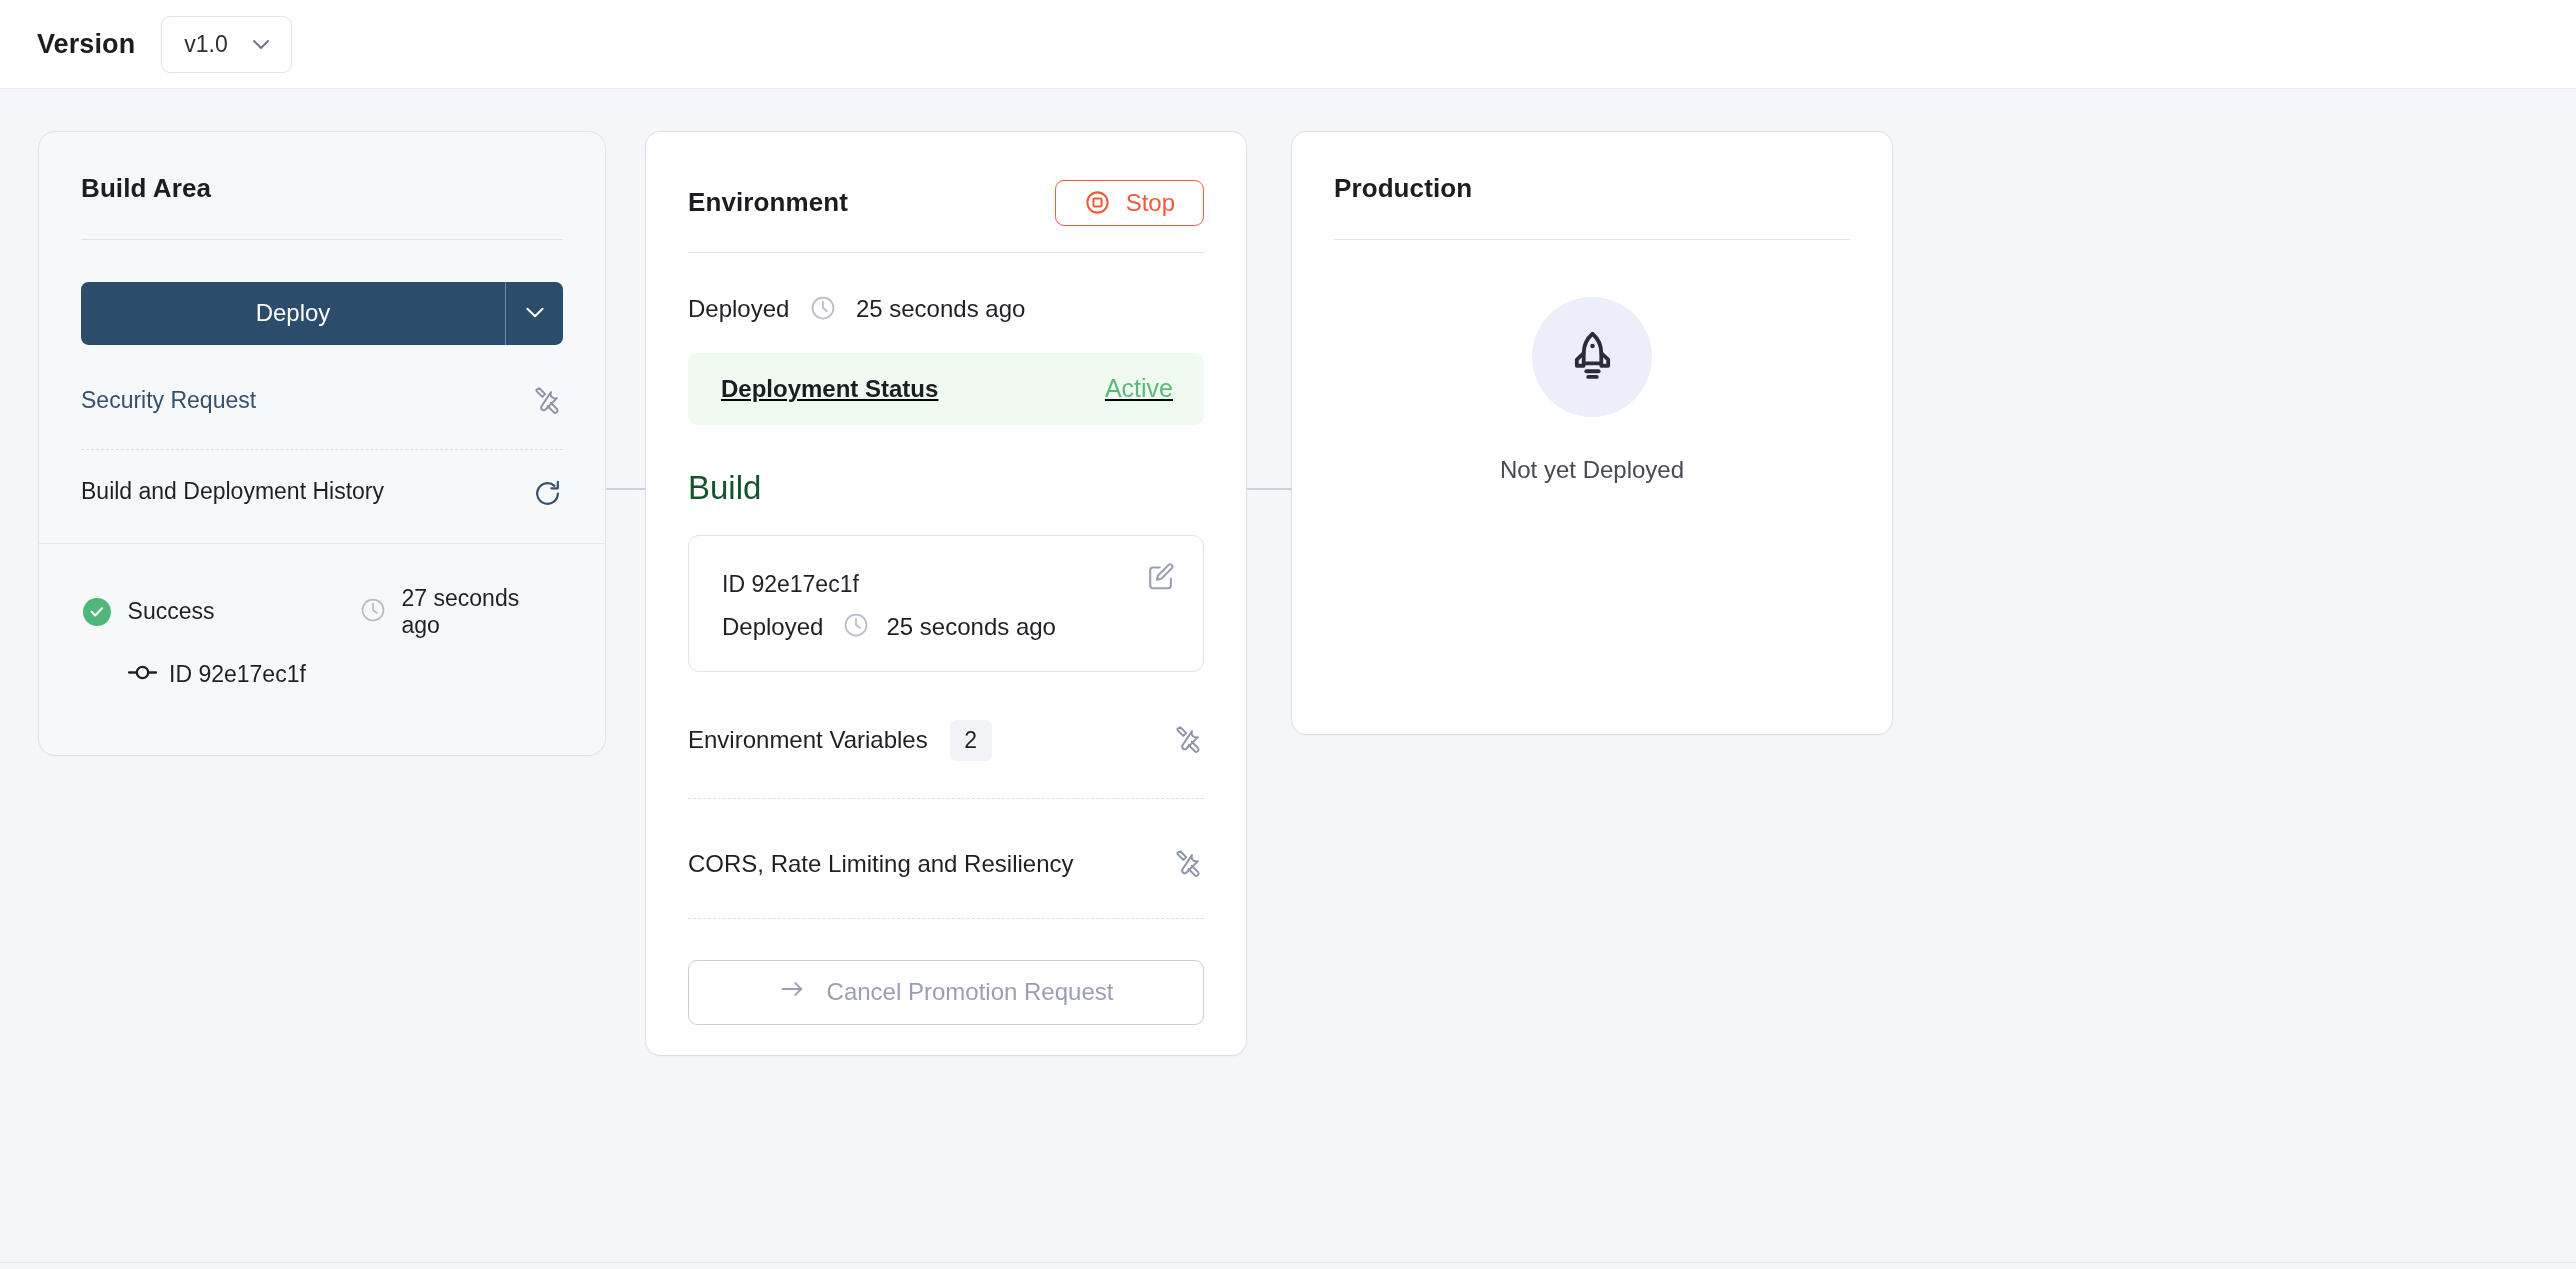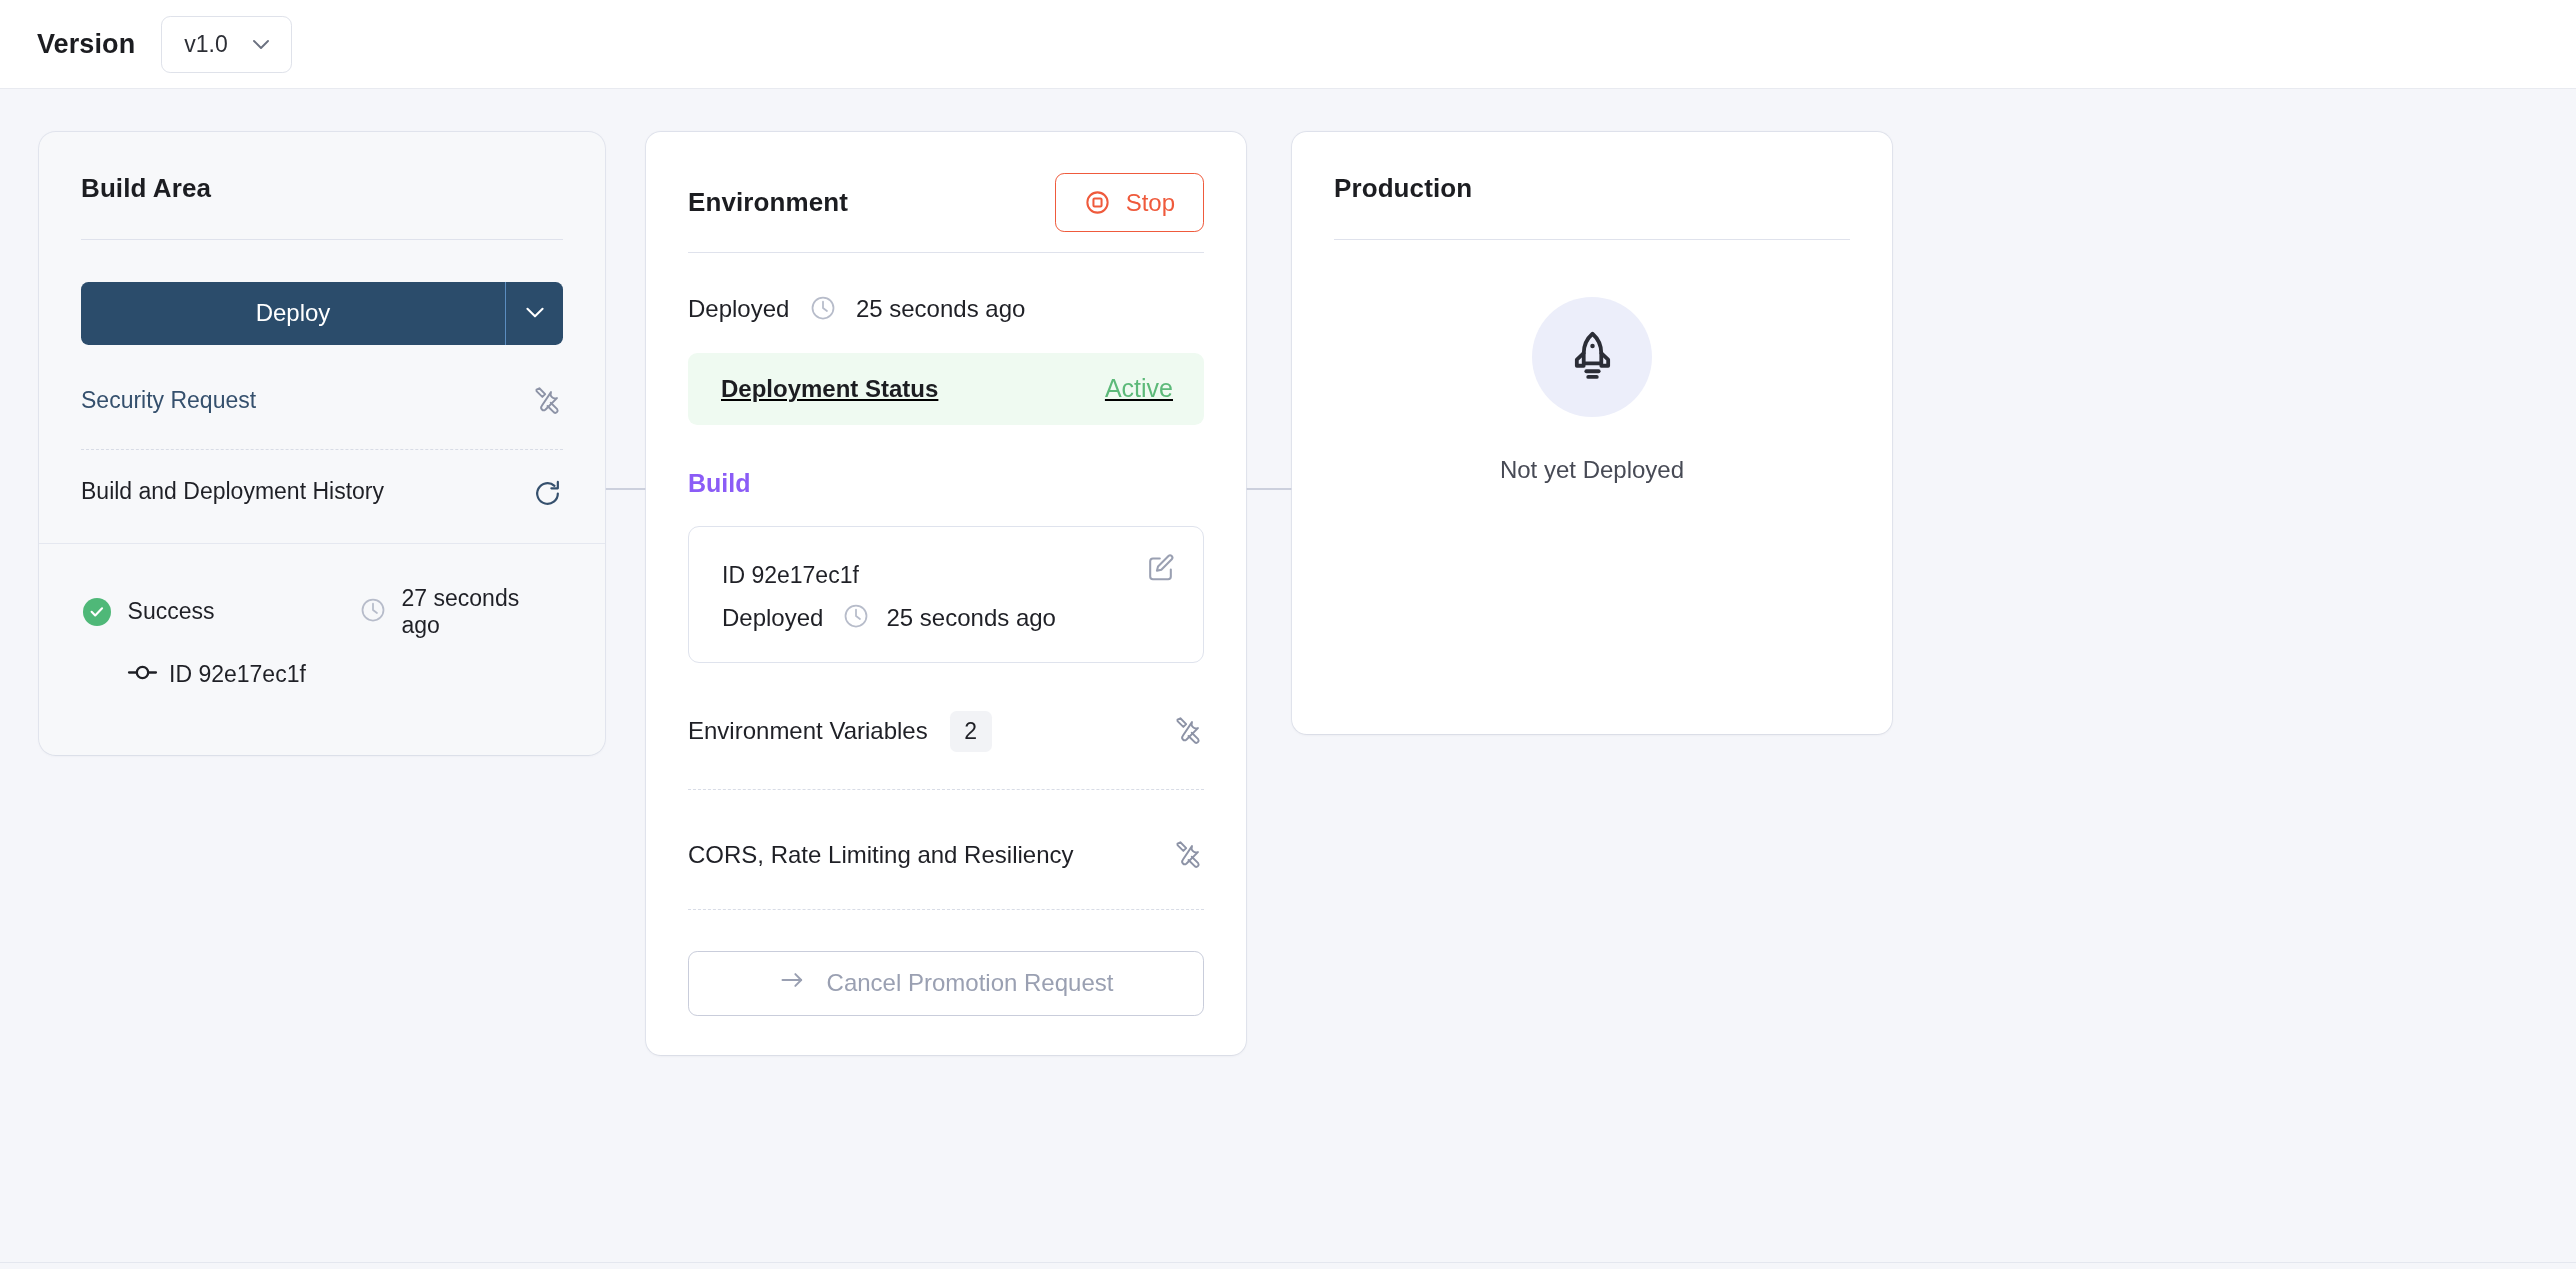--- a/index.html
+++ b/index.html
@@ -208,21 +208,21 @@
   .dev-head {
     display: flex;
     align-items: center;
     justify-content: space-between;
     min-height: 59px;
   }
   .stop-btn {
     display: flex;
     align-items: center;
     gap: 14.8px;
-    height: 59px;
+    height: 46px;
     padding: 0 28px;
     border: 1.8px solid #ef5a3c;
     border-radius: 9.2px;
     background: #fff;
     color: #ef5a3c;
     font-size: 24px;
     cursor: pointer;
   }
   .stop-btn svg { width: 27px; height: 27px; display: block; }
 
@@ -264,23 +264,23 @@
     font-weight: 700;
     color: #1c1d21;
   }
   .status-banner .v {
     font-size: 25px;
     color: #5cb979;
   }
 
   .section-title {
     margin-top: 44px;
-    font-size: 25px;
-    font-weight: 700;
-    color: #8b5cf6;
+    font-size: 33px;
+    font-weight: 400;
+    color: #14532d;
   }
 
   .build-card {
     margin-top: 28px;
     border: 0.9px solid #dfe3ed;
     border-radius: 11px;
     height: 137px;
     padding: 28px 26px 0 33px;
     display: flex;
     justify-content: space-between;

